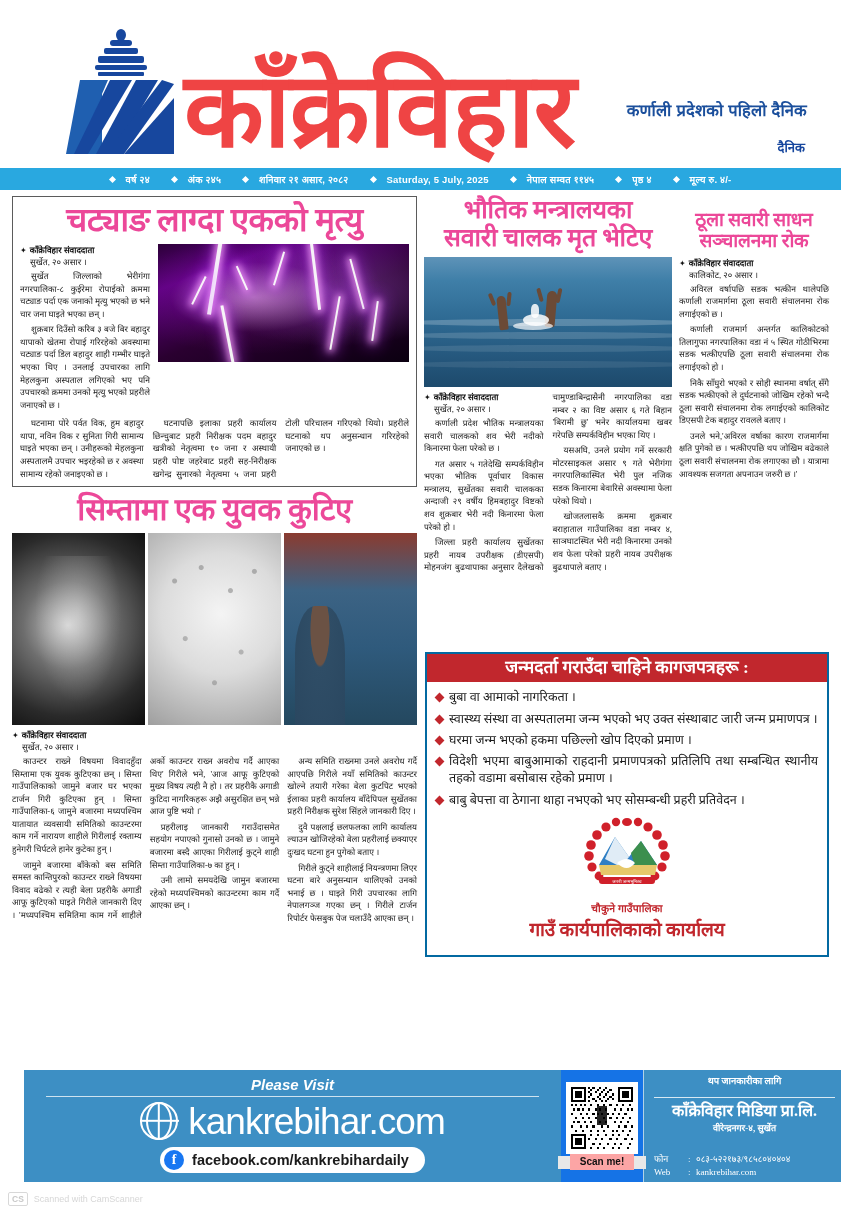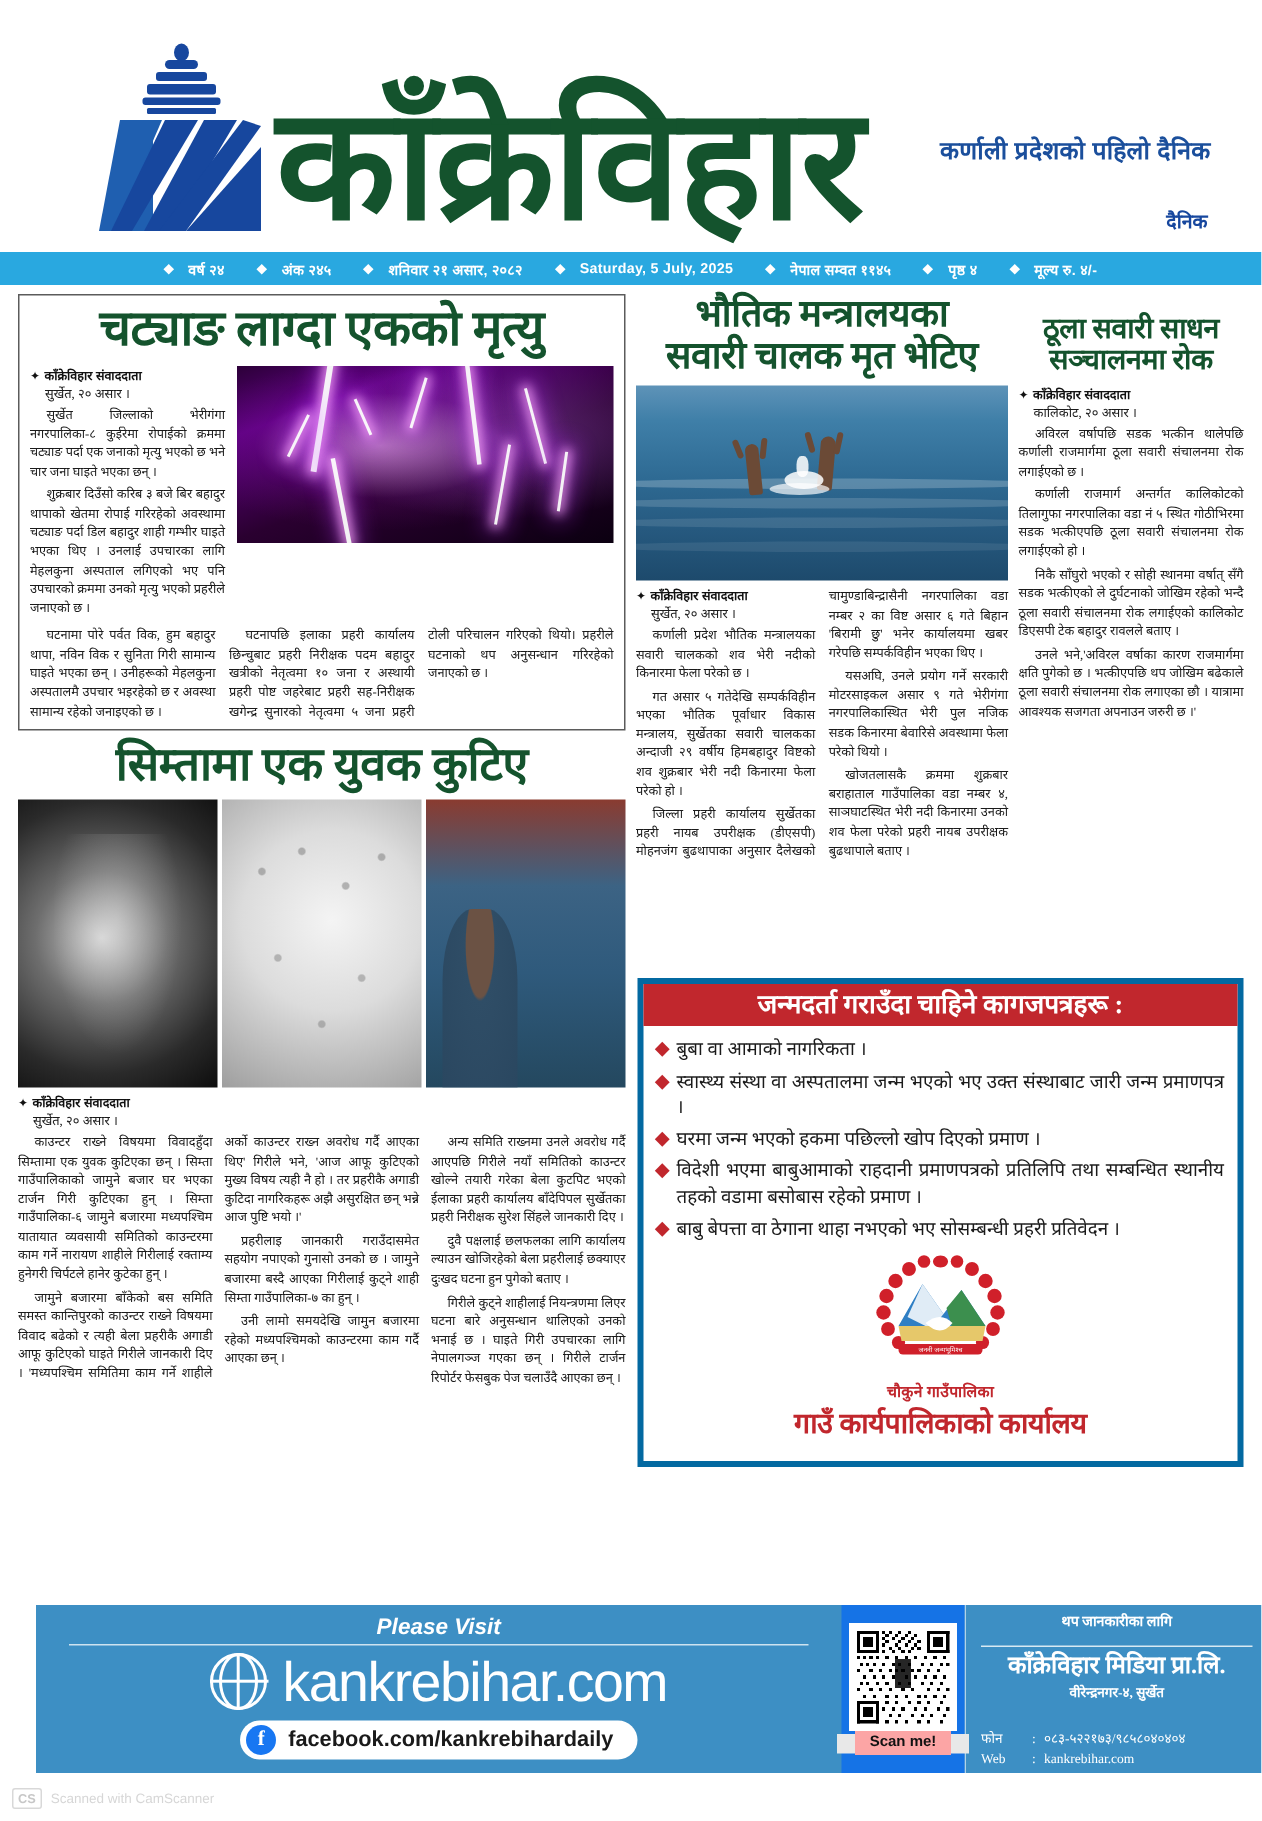--- a/index.html
+++ b/index.html
@@ -14,22 +14,22 @@
   .masthead{position:relative;height:168px;padding:0 14px;box-sizing:border-box;}
   .mh-inner{display:flex;align-items:flex-end;height:100%;position:relative;}
   .logo-mark{width:118px;height:126px;position:relative;margin:0 4px 14px 48px;flex:none;}
   .tagline{
     position:absolute;right:20px;top:38px;
     font-family:"Liberation Sans","DejaVu Sans",sans-serif;
     font-size:16.5px;font-weight:700;color:#1b4f9c;letter-spacing:.2px;
   }
   .nameplate{
     font-family:"Liberation Serif","DejaVu Serif",serif;
-    font-size:104px;line-height:.98;font-weight:700;color:#14532d;
-    letter-spacing:-1px;margin:10px 0 6px 0;white-space:nowrap;
+    font-size:104px;line-height:.98;font-weight:700;color:#ef4444;
+    letter-spacing:-1px;margin:0 0 6px 0;white-space:nowrap;
   }
   .daily-sub{
     position:absolute;right:22px;bottom:12px;
     font-family:"Liberation Sans","DejaVu Sans",sans-serif;
     font-size:13px;font-weight:700;color:#17479e;
   }
 
   
   .ribbon{
     background:#29a8e0;color:#fff;height:22px;display:flex;align-items:center;
@@ -45,21 +45,21 @@
   .body-wrap{padding:6px 12px 0 12px;box-sizing:border-box;}
   .toprow{display:flex;gap:7px;}
   .col-left{width:405px;flex:none;}
   .col-mid{width:248px;flex:none;}
   .col-right{width:150px;flex:none;}
 
   .boxed{border:1px solid #5b5b5b;padding:5px 7px 6px 7px;box-sizing:border-box;background:#fff;}
 
   .hl{
     font-family:"Liberation Serif","DejaVu Serif",serif;
-    font-weight:700;color:#14532d;line-height:1.12;margin:0 0 5px 0;text-align:center;
+    font-weight:700;color:#ec4899;line-height:1.12;margin:0 0 5px 0;text-align:center;
   }
   .hl-a{font-size:33px;letter-spacing:-.3px;}
   .hl-b{font-size:25px;letter-spacing:-.2px;}
   .hl-c{font-size:19px;letter-spacing:-.2px;margin-top:13px;}
   .hl-d{font-size:31px;letter-spacing:-.3px;}
 
   .byline{
     font-family:"Liberation Sans","DejaVu Sans",sans-serif;
     font-size:8.4px;font-weight:700;color:#111;margin:0 0 1px 0;
   }
@@ -109,21 +109,21 @@
       radial-gradient(circle at 28% 55%, rgba(120,120,120,.45) 0 2px, transparent 3px),
       radial-gradient(circle at 70% 62%, rgba(120,120,120,.45) 0 2px, transparent 3px),
       radial-gradient(circle at 50% 78%, rgba(120,120,120,.45) 0 2px, transparent 3px);}
   .gm3::after{content:"";position:absolute;left:8%;bottom:0;width:38%;height:62%;
     background:radial-gradient(ellipse at 50% 20%, #6b5244 0 26%, #2f4d66 28%, #2a4760 100%);
     border-radius:40% 40% 0 0;}
   .gm1::after{content:"";position:absolute;left:18%;top:12%;width:70%;height:85%;
     background:radial-gradient(ellipse at 45% 35%, rgba(255,255,255,.28) 0%, rgba(0,0,0,0) 60%);}
 
   
-  .redbox{border:4px solid #0369a1;box-sizing:border-box;background:#fff;}
+  .redbox{border:2px solid #0369a1;box-sizing:border-box;background:#fff;}
   .redbox-hd{
     background:#c1272d;color:#fff;text-align:center;
     font-family:"Liberation Serif","DejaVu Serif",serif;
     font-size:17.5px;font-weight:700;padding:4px 2px 5px 2px;line-height:1.1;
   }
   .redbox-body{padding:7px 9px 4px 9px;}
   .rb-item{display:flex;gap:6px;margin-bottom:4px;align-items:flex-start;}
   .rb-dia{width:7px;height:7px;background:#c1272d;transform:rotate(45deg);
           margin-top:5px;flex:none;}
   .rb-txt{font-size:12.5px;line-height:1.38;text-align:justify;flex:1;}

